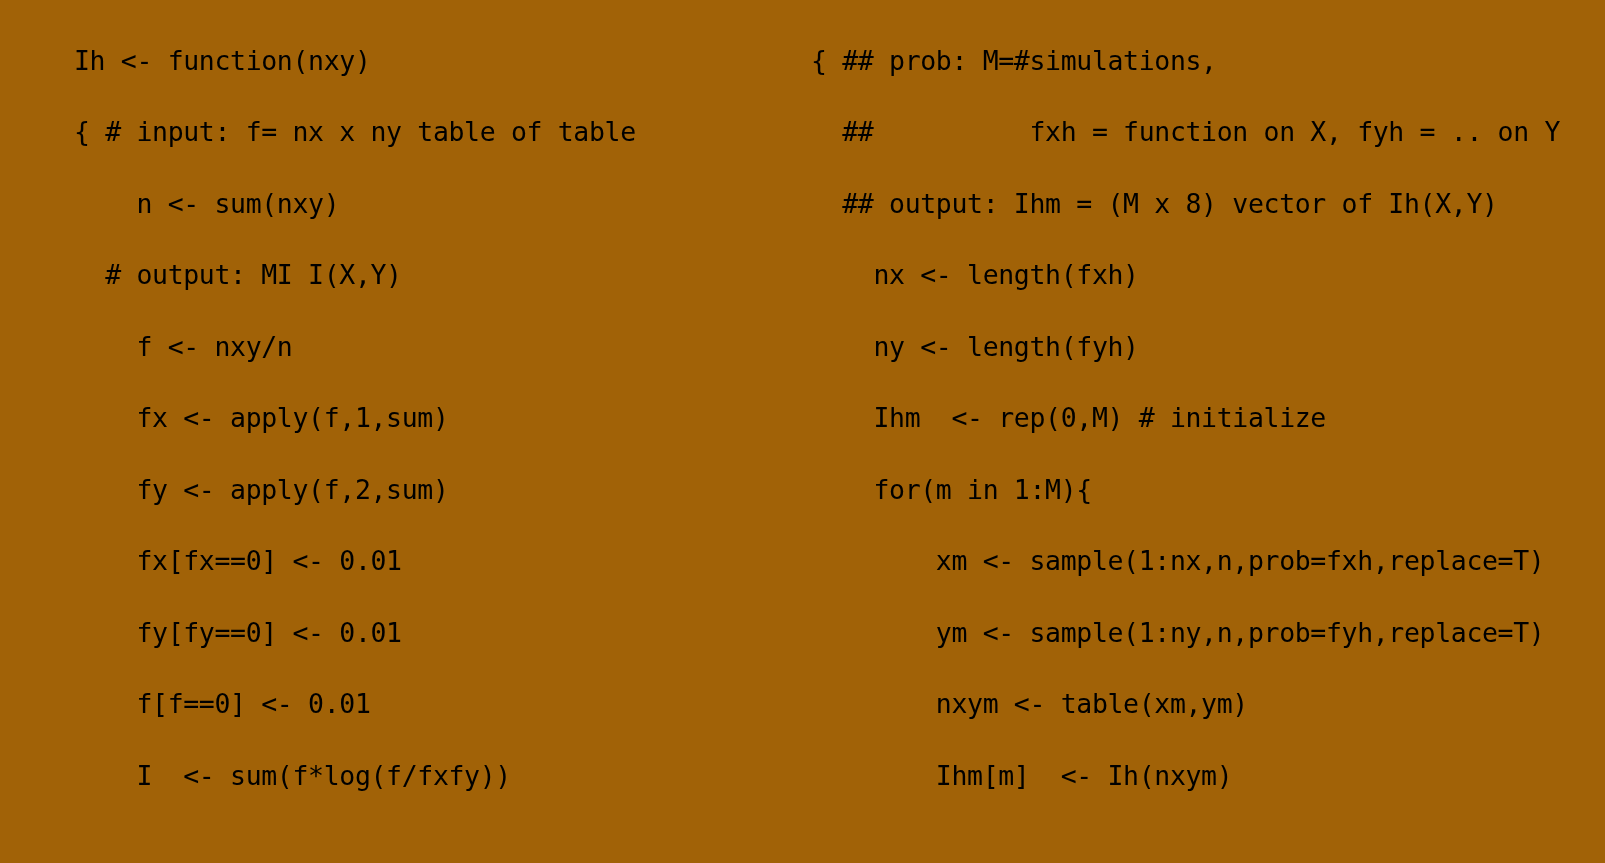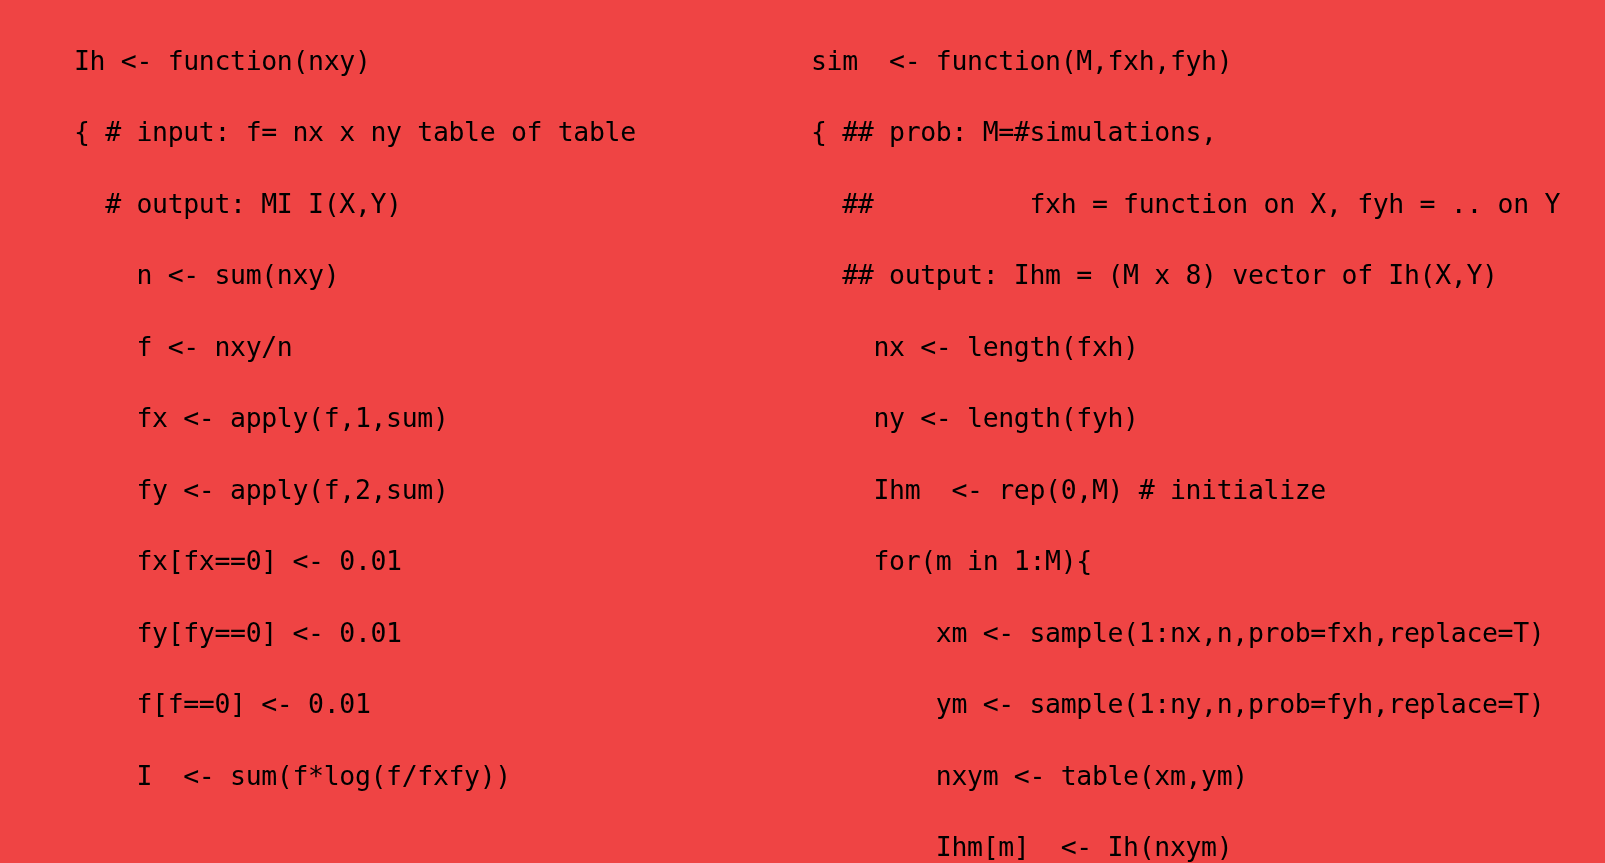--- a/index.html
+++ b/index.html
@@ -12,21 +12,21 @@
     width: 1605px;
     height: 863px;
     overflow: hidden;
     font-family: "DejaVu Sans Mono", "Liberation Mono", monospace;
     color: #000000;
   }
   #page {
     position: relative;
     width: 1605px;
     height: 863px;
-    background: #ef4444;
+    background: #a16207;
   }
   .code-column {
     position: absolute;
     top: 0;
     font-family: "DejaVu Sans Mono", "Liberation Mono", monospace;
     font-size: 26.5px;
     line-height: 35.75px;
     letter-spacing: -0.35px;
     white-space: pre;
     color: #000000;
@@ -46,22 +46,22 @@
     display: block;
   }
 </style>
 </head>
 <body>
 
 <div id="page">
 
   <pre id="column-left" class="code-column"><span class="code-line">Ih &lt;- function(nxy)</span>
 <span class="code-line">{ # input: f= nx x ny table of table</span>
+<span class="code-line">    n &lt;- sum(nxy)</span>
 <span class="code-line">  # output: MI I(X,Y)</span>
-<span class="code-line">    n &lt;- sum(nxy)</span>
 <span class="code-line">    f &lt;- nxy/n</span>
 <span class="code-line">    fx &lt;- apply(f,1,sum)</span>
 <span class="code-line">    fy &lt;- apply(f,2,sum)</span>
 <span class="code-line">    fx[fx==0] &lt;- 0.01</span>
 <span class="code-line">    fy[fy==0] &lt;- 0.01</span>
 <span class="code-line">    f[f==0] &lt;- 0.01</span>
 <span class="code-line">    I  &lt;- sum(f*log(f/fxfy))</span>
 
 
 
@@ -69,21 +69,21 @@
 
 
 
 
 
 
 
 
 </pre>
 
-  <pre id="column-right" class="code-column"><span class="code-line">sim  &lt;- function(M,fxh,fyh)</span>
+  <pre id="column-right" class="code-column">
 <span class="code-line">{ ## prob: M=#simulations,</span>
 <span class="code-line">  ##          fxh = function on X, fyh = .. on Y</span>
 <span class="code-line">  ## output: Ihm = (M x 8) vector of Ih(X,Y)</span>
 <span class="code-line">    nx &lt;- length(fxh)</span>
 <span class="code-line">    ny &lt;- length(fyh)</span>
 <span class="code-line">    Ihm  &lt;- rep(0,M) # initialize</span>
 <span class="code-line">    for(m in 1:M){</span>
 <span class="code-line">        xm &lt;- sample(1:nx,n,prob=fxh,replace=T)</span>
 <span class="code-line">        ym &lt;- sample(1:ny,n,prob=fyh,replace=T)</span>
 <span class="code-line">        nxym &lt;- table(xm,ym)</span>

